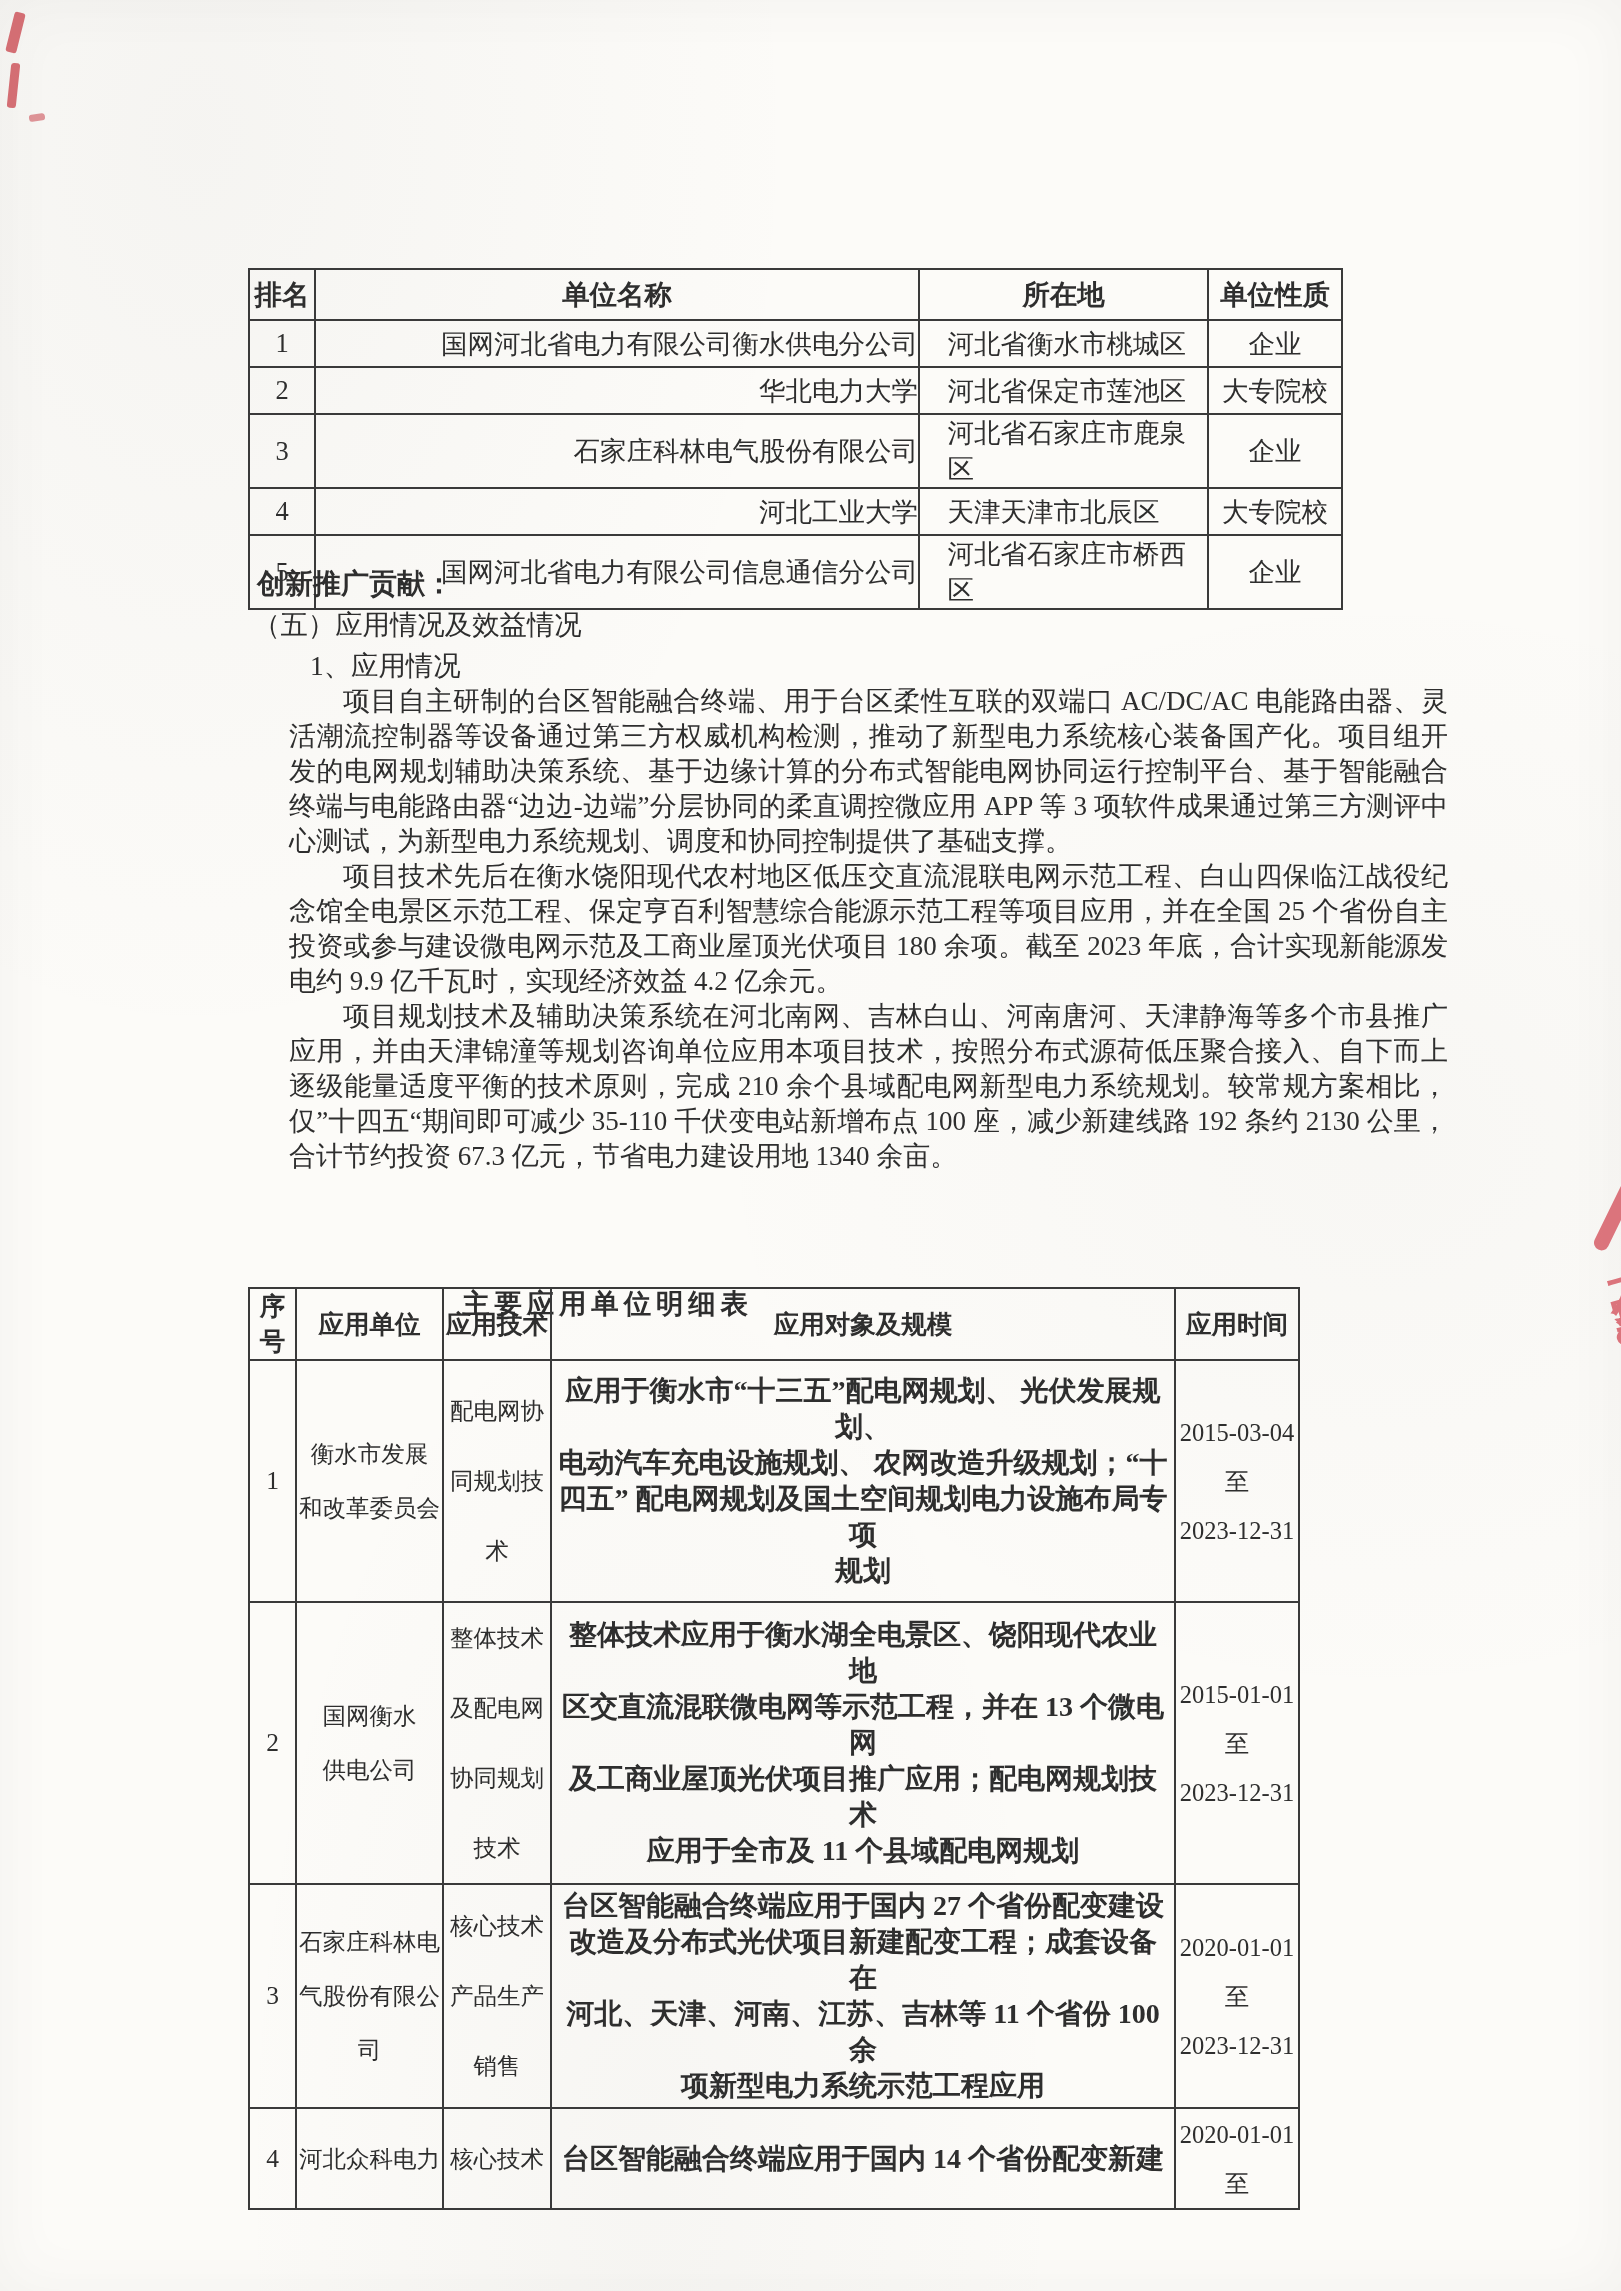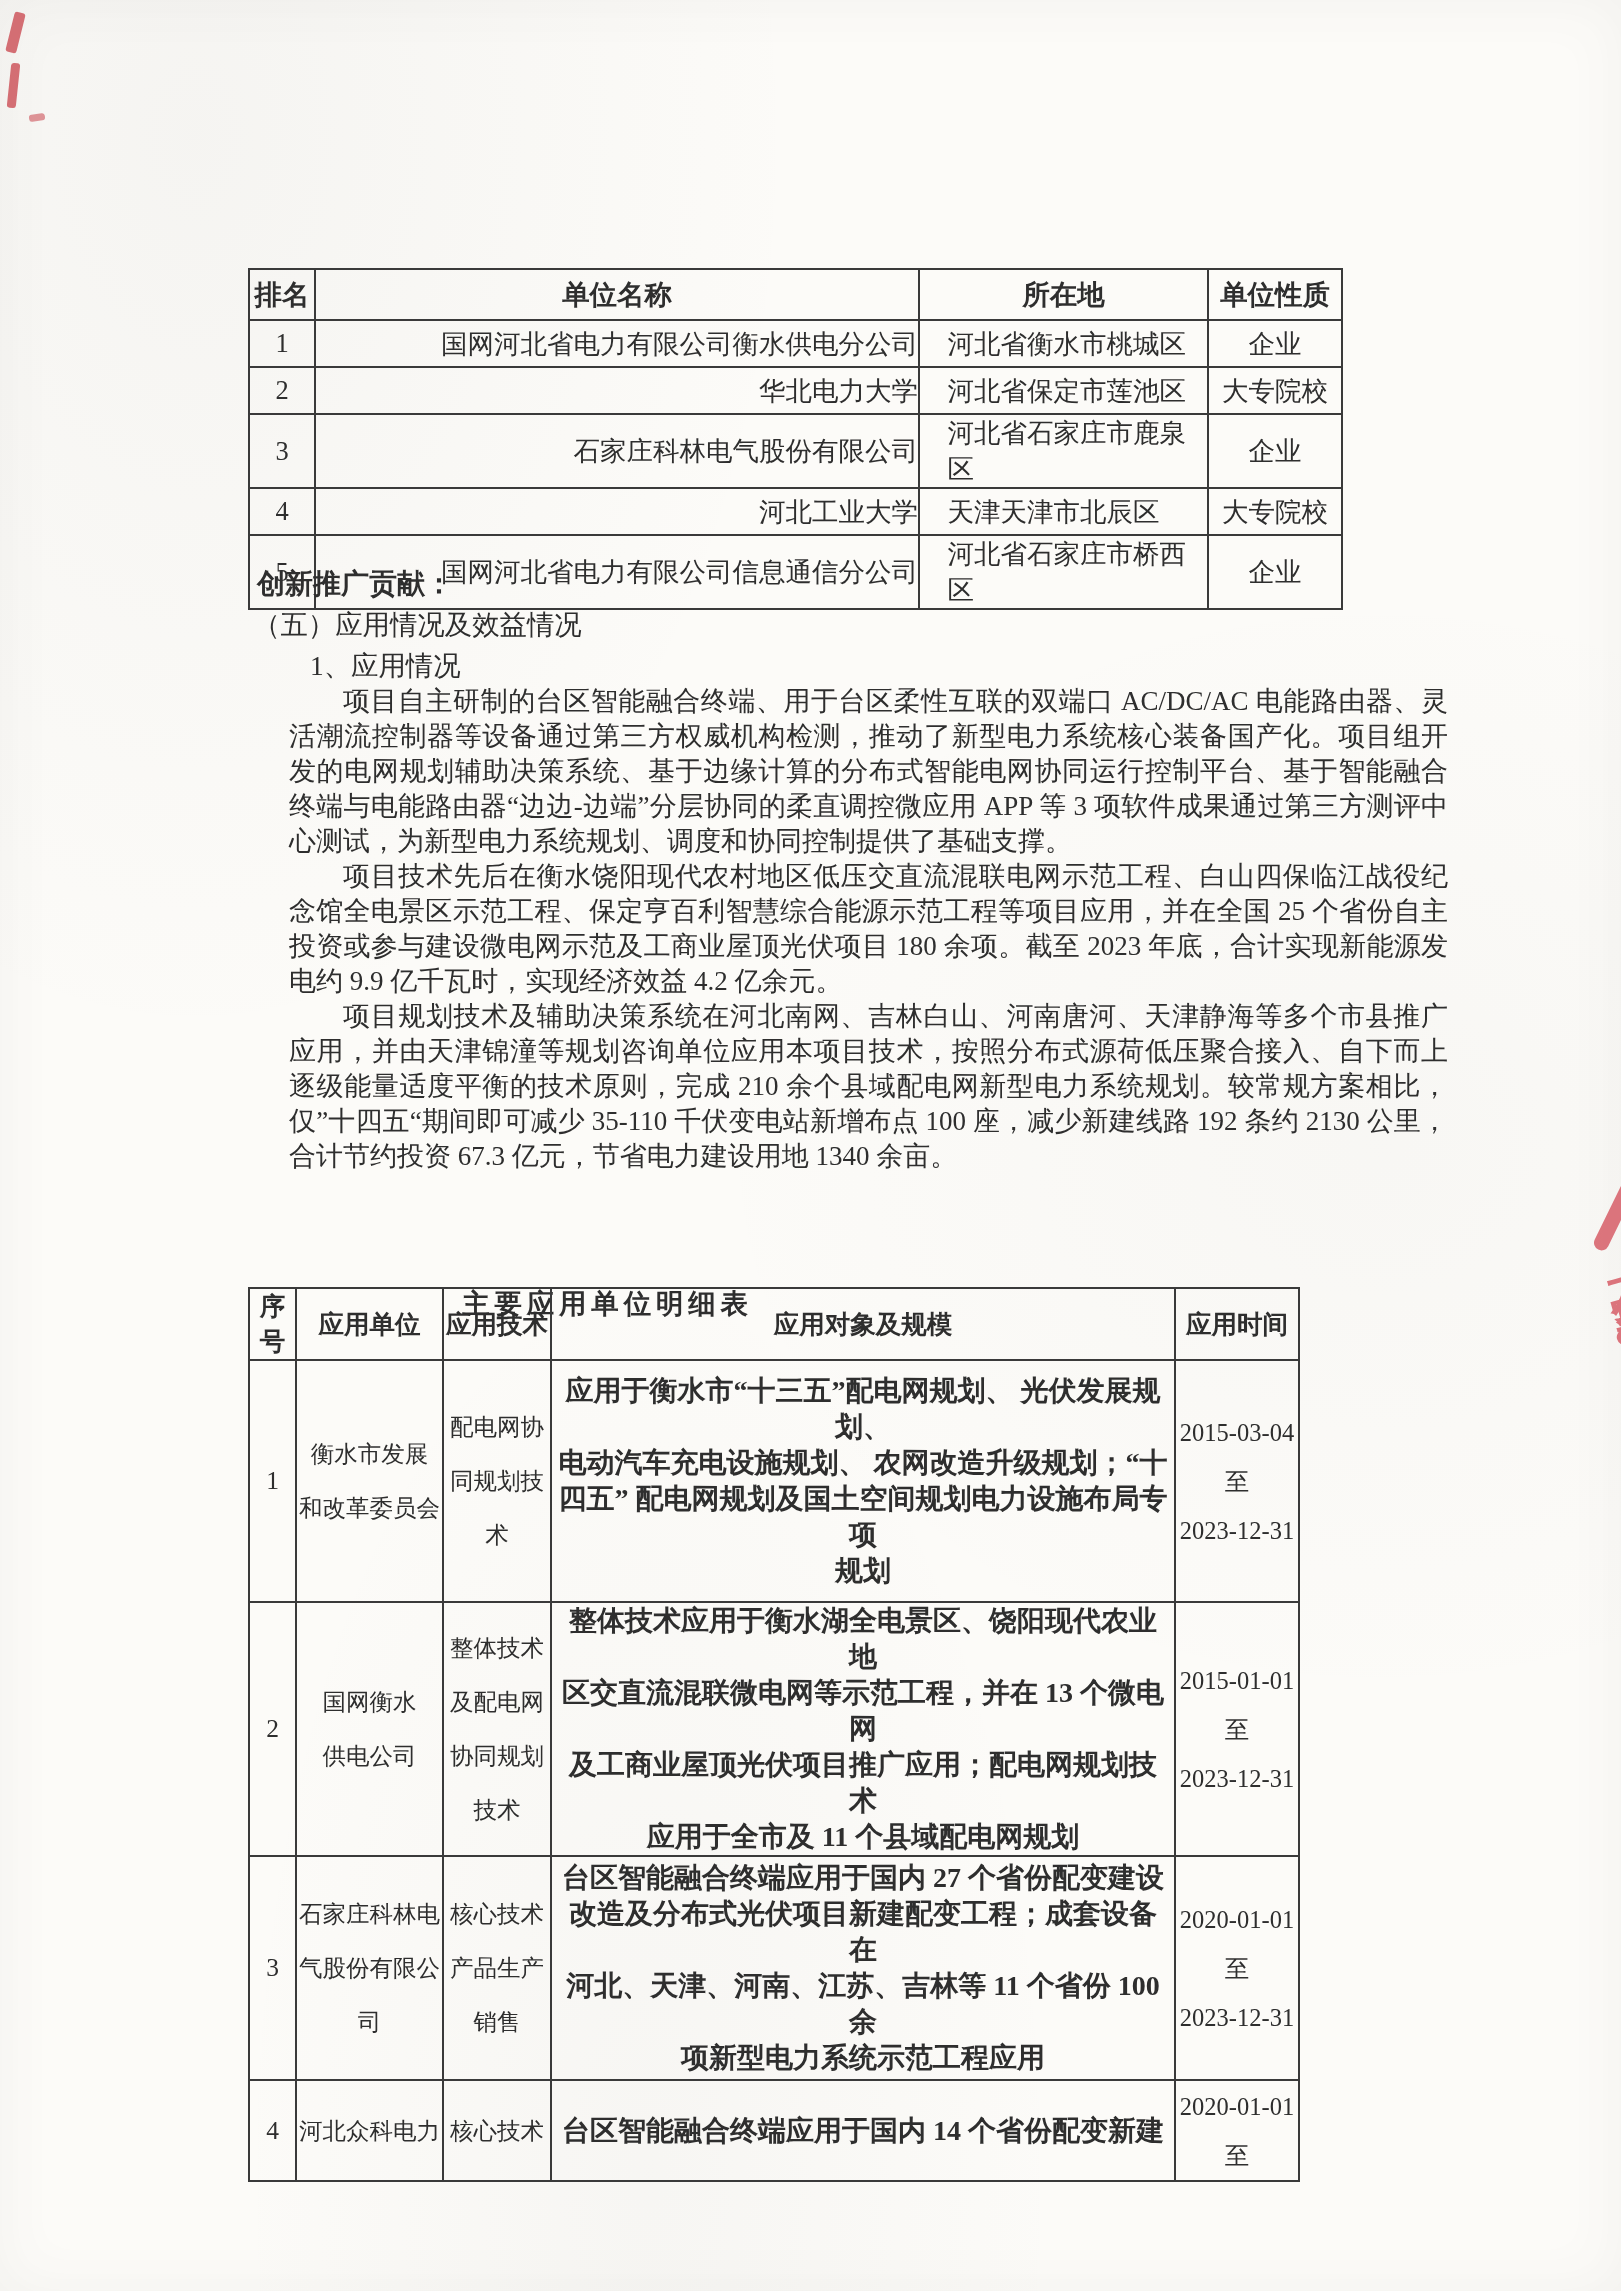--- a/index.html
+++ b/index.html
@@ -60,21 +60,21 @@
     text-align:center;font-size:27.4px;font-weight:bold;letter-spacing:4.9px;margin-top:43px;
   }
 
   
   #application-table{top:1287px;width:1051px;border:2.9px solid #333;}
   #application-table th{height:46px;font-size:25.5px;}
   #application-table td{font-size:23.5px;text-align:center;}
   .ml{white-space:pre-line;}
   #application-table .c-no{font-size:25.5px;}
   #application-table .c-unit2{line-height:54px;}
-  #application-table .c-tech{line-height:54px;border-radius:17px;}
+  #application-table .c-tech{line-height:70px;border-radius:17px;}
   #application-table .c-scope{line-height:36px;font-size:28px;padding:0 3.9px;font-weight:bold;}
   #application-table .c-time{line-height:49px;font-size:24.5px;}
   .r1{height:242px;} .r2{height:214px;} .r3{height:224px;} .r4{height:101px;}
 
   
   .redmark{position:absolute;background:#c8424a;opacity:.75;border-radius:2.9px;}
   .m1{left:9.8px;top:11.8px;width:10.8px;height:41px;transform:rotate(14deg);}
   .m2{left:8.8px;top:63px;width:8.8px;height:45px;transform:rotate(6deg);}
   .m3{left:29px;top:114px;width:15.7px;height:6.9px;transform:rotate(-8deg);opacity:.55;}
 

